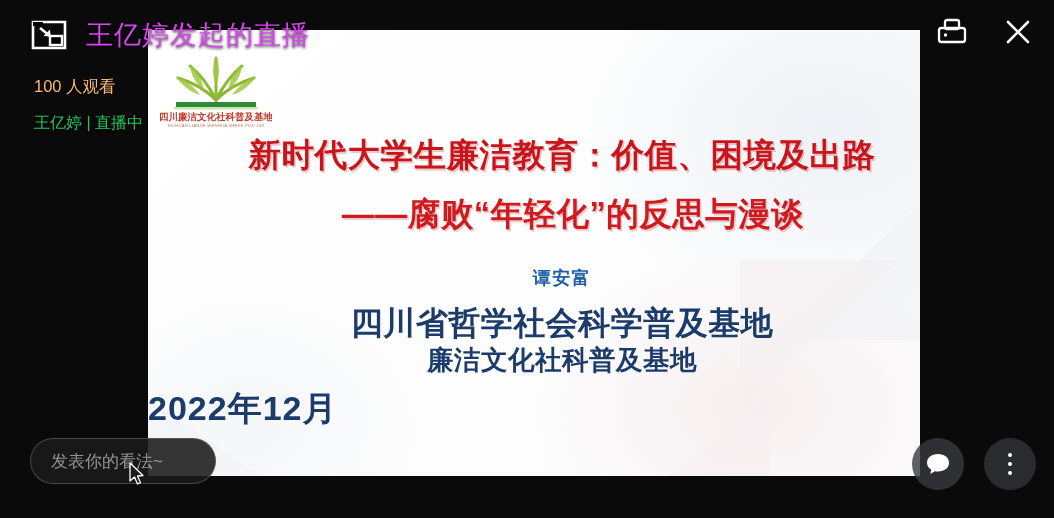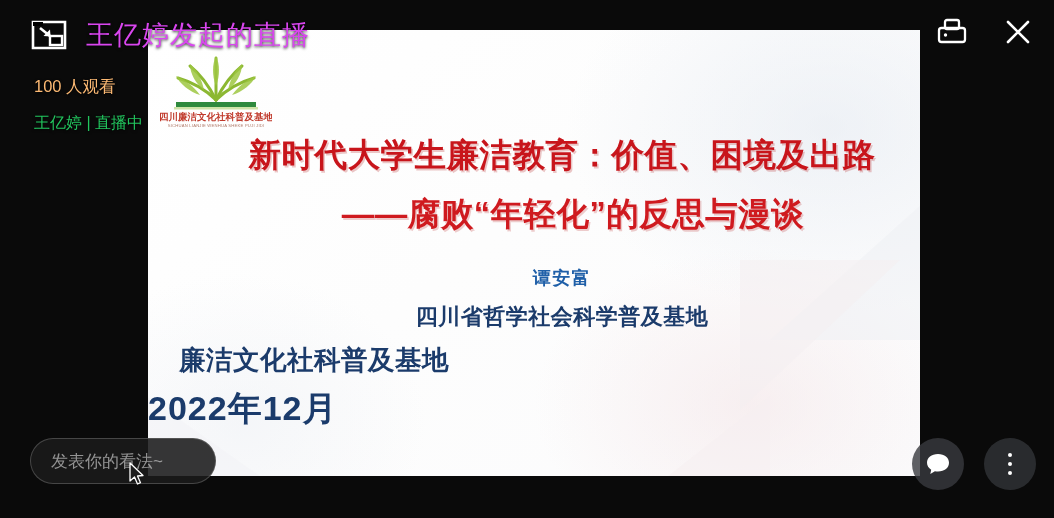--- a/index.html
+++ b/index.html
@@ -272,35 +272,35 @@
     font-weight: bold;
     color: #1f5fa8;
     letter-spacing: 1.5px;
   }
 
   .s-org1 {
     position: absolute;
     left: 0; right: 0;
     top: 272px;
     text-align: center;
-    font-size: 22px;
+    font-size: 32px;
     font-weight: bold;
     color: #1b3b6b;
     letter-spacing: .5px;
   }
 
   .s-org2 {
     position: absolute;
     left: 0; right: 0;
     top: 312px;
+    text-align: center;
     font-size: 26.5px;
     font-weight: bold;
     color: #1b3b6b;
     letter-spacing: .5px;
-    padding-left: 31px;
   }
 
   .s-date {
     position: absolute;
     left: 0; right: 0;
     top: 356px;
     text-align: left;
     font-size: 34px;
     font-weight: bold;
     color: #1b3b6b;

